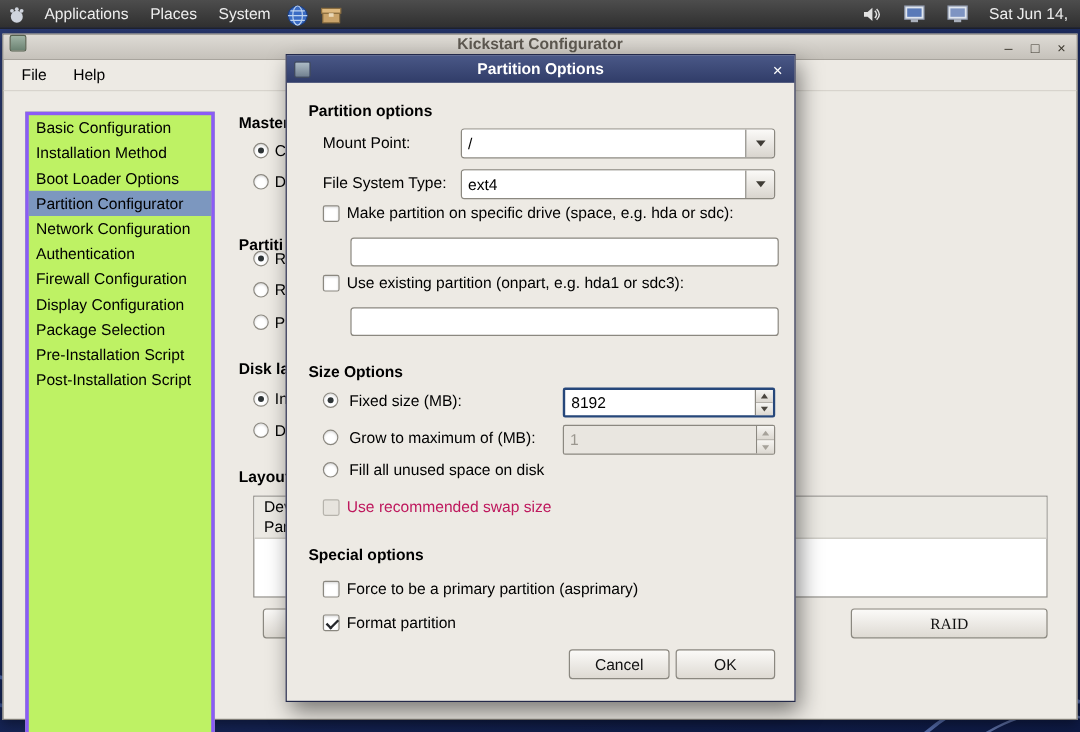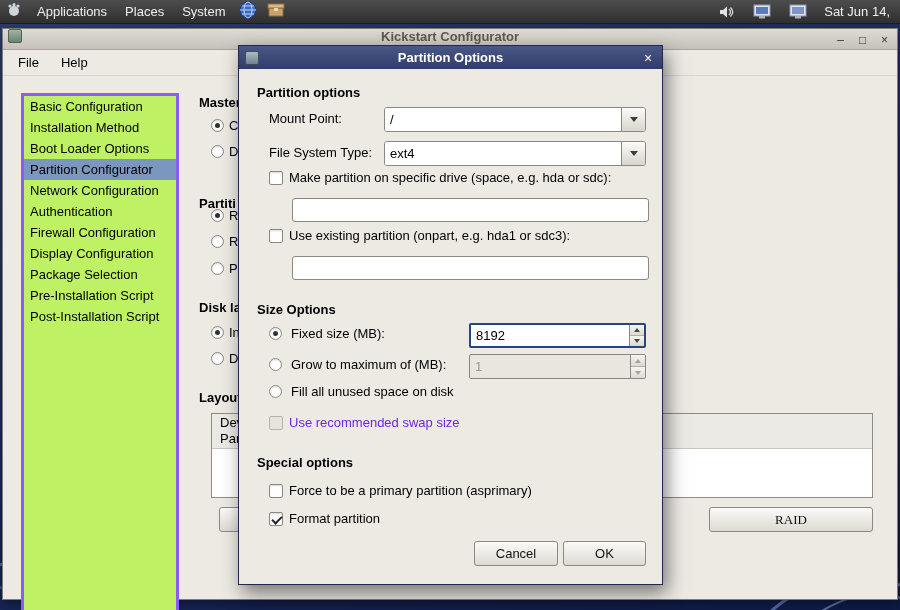--- a/index.html
+++ b/index.html
@@ -6,21 +6,21 @@
   html,body { width:900px; height:610px; }
   body { font-family:"Liberation Sans","DejaVu Sans",sans-serif; font-size:13px; color:#000; }
   .screen { position:relative; width:900px; height:610px; overflow:hidden;
             background:linear-gradient(160deg,#2c3c74 0%,#1a2a5e 45%,#0e1a44 100%); }
   .wallpaper { position:absolute; left:0; top:0; z-index:0; }
 
   
   .panel { position:absolute; left:0; top:0; width:900px; height:24px; z-index:30;
            background:linear-gradient(#4d4d4d,#2f2f2f); display:flex; align-items:center;
            color:#eee; border-bottom:1px solid #1d1d1d; }
-  .panel-left { display:flex; align-items:flex-start; height:100%; }
+  .panel-left { display:flex; align-items:flex-end; height:100%; }
   .panel-right { margin-left:auto; display:flex; align-items:center; height:100%; padding-right:6px; gap:8px; }
   .panel-menu { padding:0 9px; height:100%; display:flex; align-items:center; cursor:default; }
   .panel-icon { width:20px; height:20px; display:flex; align-items:center; justify-content:center; margin:0 4px; }
   .clock { padding:0 4px; white-space:nowrap; }
 
   
   .window { position:absolute; left:2px; top:28px; width:896px; height:572px; z-index:10;
             background:#edeae4; border:1px solid #7f7c76; box-shadow:0 3px 10px rgba(0,0,0,.4); }
   .titlebar { position:absolute; left:0; top:0; width:100%; height:21px;
               background:linear-gradient(#dedbd5,#c6c2bb); border-bottom:1px solid #a8a49d;
@@ -65,21 +65,21 @@
                   background:linear-gradient(#4a5887,#303c68); display:flex; align-items:center; }
   .dialog-title .dtitle { position:absolute; left:0; right:0; text-align:center; color:#fff; font-weight:bold; }
   .dlg-icon { width:14px; height:14px; margin-left:6px; background:linear-gradient(#aebcc6,#71808f);
               border:1px solid #414b60; border-radius:2px; z-index:1; }
   .dlg-close { position:absolute; right:6px; top:0; height:23px; width:16px; display:flex;
                align-items:center; justify-content:center; color:#fff; font-size:14px; cursor:default; }
   .dialog-body { position:absolute; left:0; top:23px; width:423px; height:515px; }
 
   .dlg-heading { position:absolute; font-weight:bold; }
   .dlg-label { position:absolute; white-space:nowrap; }
-  .dlg-label.disabled { color:#6d28d9;text-align:center; }
+  .dlg-label.disabled { color:#be185d;text-align:center; }
 
   .checkbox { position:absolute; width:14px; height:14px; background:#fff; border:1px solid #8b8880;
               border-radius:2px; box-shadow:inset 0 1px 2px rgba(0,0,0,.15); }
   .checkbox.checked::after { content:""; position:absolute; left:2px; top:3px; width:8px; height:4px;
               border-left:2px solid #24262a; border-bottom:2px solid #24262a; transform:rotate(-45deg); }
   .checkbox.disabled { background:#e7e4de; border-color:#b6b3ac; box-shadow:none; }
 
   .entry { position:absolute; height:24px; background:#fff; border:1px solid #8b8880; border-radius:3px;
            font:13px "Liberation Sans","DejaVu Sans",sans-serif; padding:0 5px; outline:none; }
 

